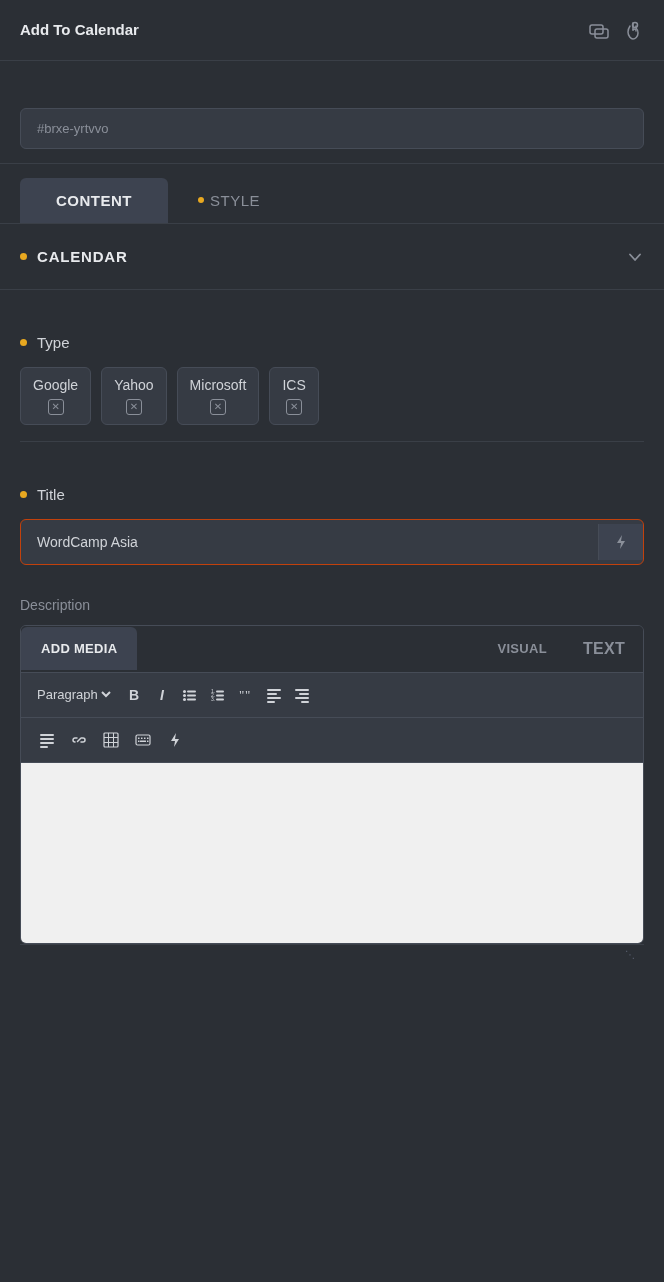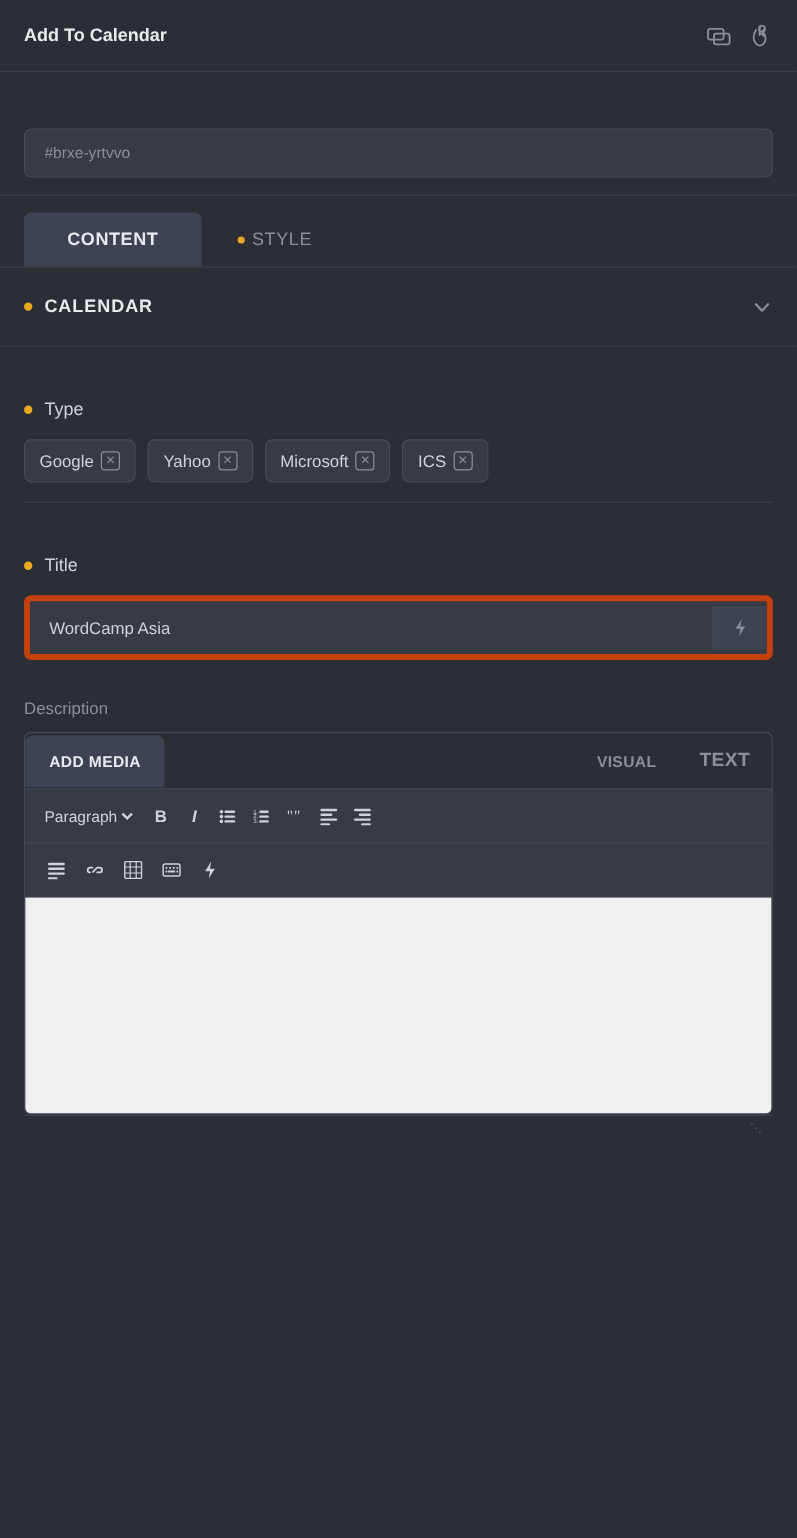--- a/index.html
+++ b/index.html
@@ -178,20 +178,21 @@
       display: flex;
       align-items: center;
       gap: 6px;
       background-color: #363b44;
       border: 1px solid #464c57;
       border-radius: 6px;
       padding: 9px 12px;
       font-size: 14px;
       color: #d0d3d8;
       cursor: pointer;
+      flex-direction: column;
     }
 
     .tag-close {
       display: inline-flex;
       align-items: center;
       justify-content: center;
       width: 16px;
       height: 16px;
       border: 1px solid #8a8f99;
       border-radius: 3px;
@@ -203,21 +204,21 @@
     
     .title-section {
       padding: 22px 0 16px 0;
     }
 
     .title-input-row {
       display: flex;
       align-items: center;
       gap: 0;
       background-color: #363b44;
-      border: 5px solid #c2410c;
+      border: 1px solid #c2410c;
       border-radius: 6px;
       overflow: hidden;
     }
 
     .title-input {
       flex: 1;
       background: transparent;
       border: none;
       padding: 14px 16px;
       color: #d0d3d8;

